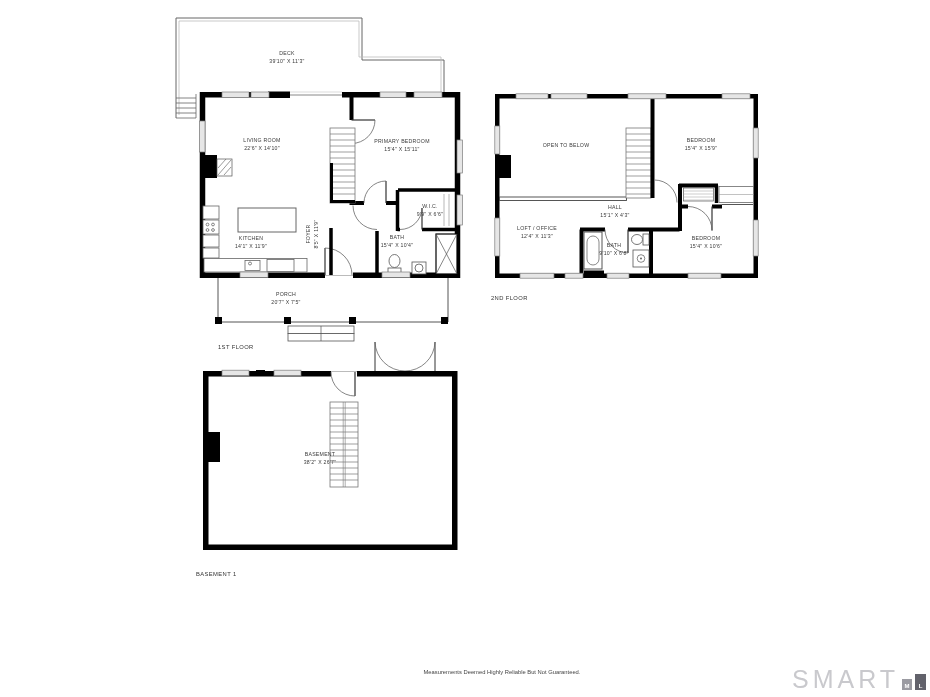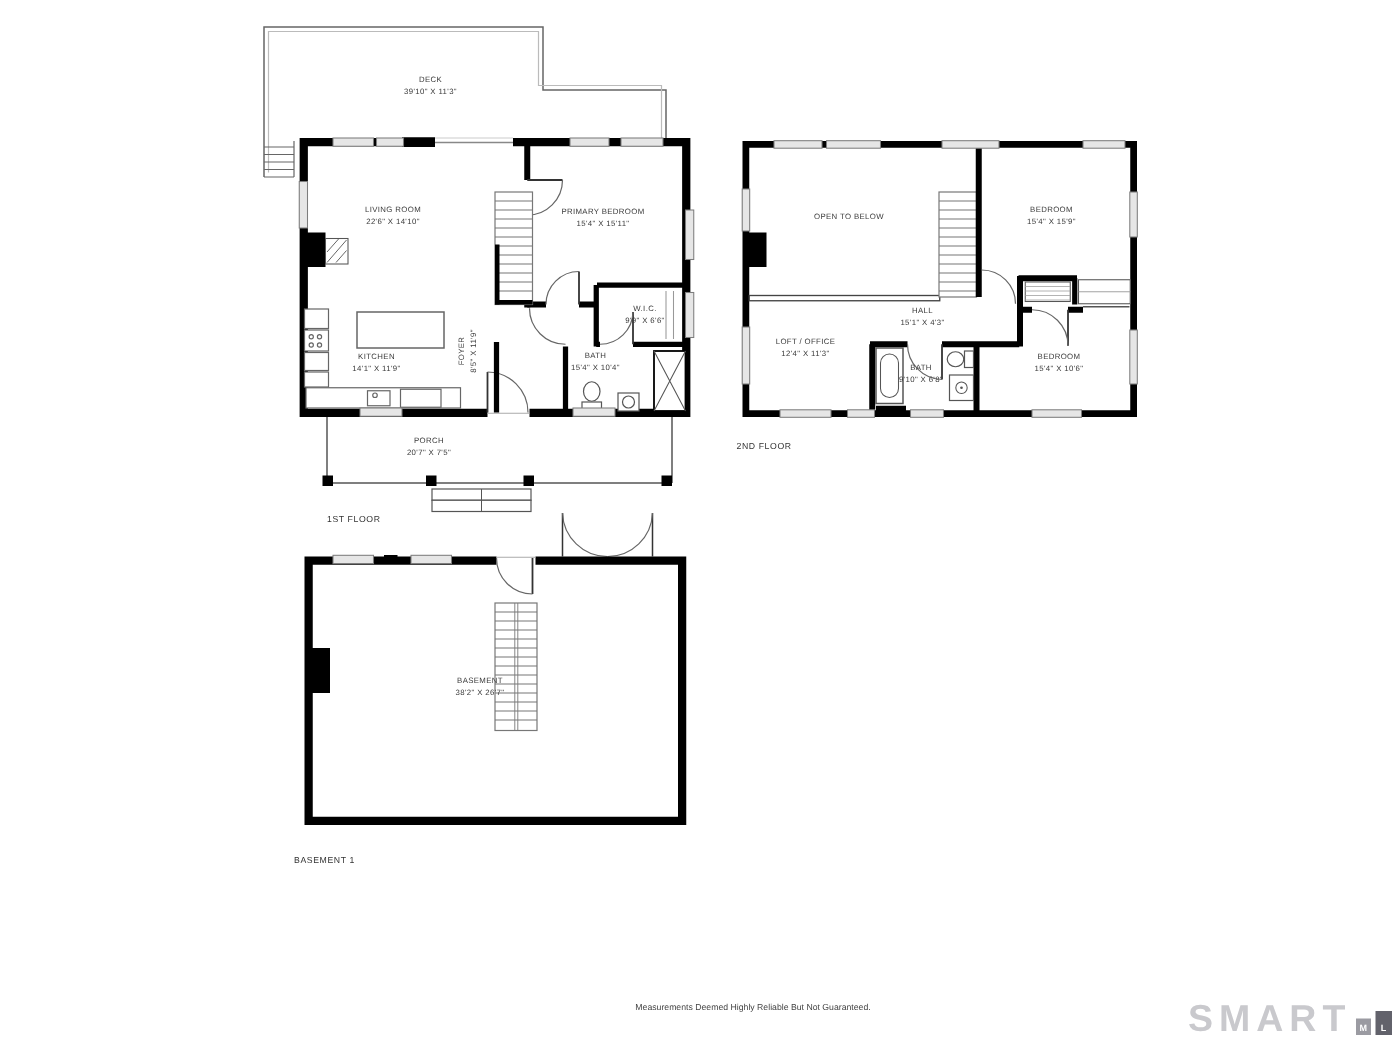--- a/index.html
+++ b/index.html
@@ -8,21 +8,21 @@
   svg{position:absolute;left:0;top:0;}
   .win{fill:#e6e6e6;stroke:#7d7d7d;stroke-width:0.7;}
   .room-label{position:absolute;transform:translate(-50%,-50%);text-align:center;
               color:#3a3a3a;font-size:5.2px;line-height:1.45;letter-spacing:.25px;white-space:nowrap;}
   .room-label .nm,.room-label .dm{display:block;}
   .room-label.vert{transform:translate(-50%,-50%) rotate(-90deg);}
   .floor-title{position:absolute;color:#333;font-size:5.8px;letter-spacing:.4px;white-space:nowrap;}
   .footer-note{position:absolute;left:402px;top:669px;width:200px;text-align:center;
                color:#444;font-size:5.8px;white-space:nowrap;}
   .logo{position:absolute;left:792px;top:664px;display:flex;align-items:flex-end;height:26px;}
-  .logo .brand{font-weight:bold;font-size:25px;line-height:0.9;color:#c9c9cd;letter-spacing:4px;}
+  .logo .brand{font-weight:normal;font-size:25px;line-height:0.9;color:#c9c9cd;letter-spacing:4px;}
   .logo .blk{display:flex;align-items:flex-end;justify-content:center;color:#fff;
              font-weight:bold;font-size:6px;margin-left:3px;padding-bottom:1px;box-sizing:border-box;}
   .logo .blk-m{width:10px;height:11px;background:#9b9ba2;}
   .logo .blk-l{width:11px;height:16px;background:#62626b;}
 </style>
 </head>
 <body>
 
 <div class="canvas">
 

